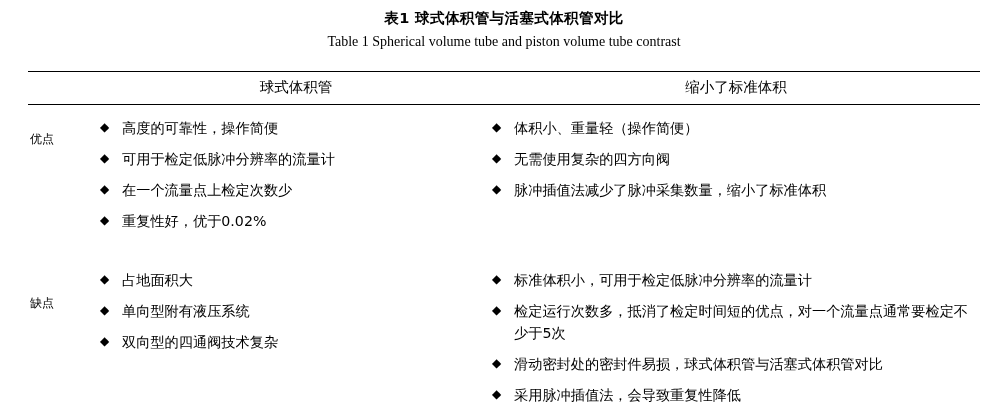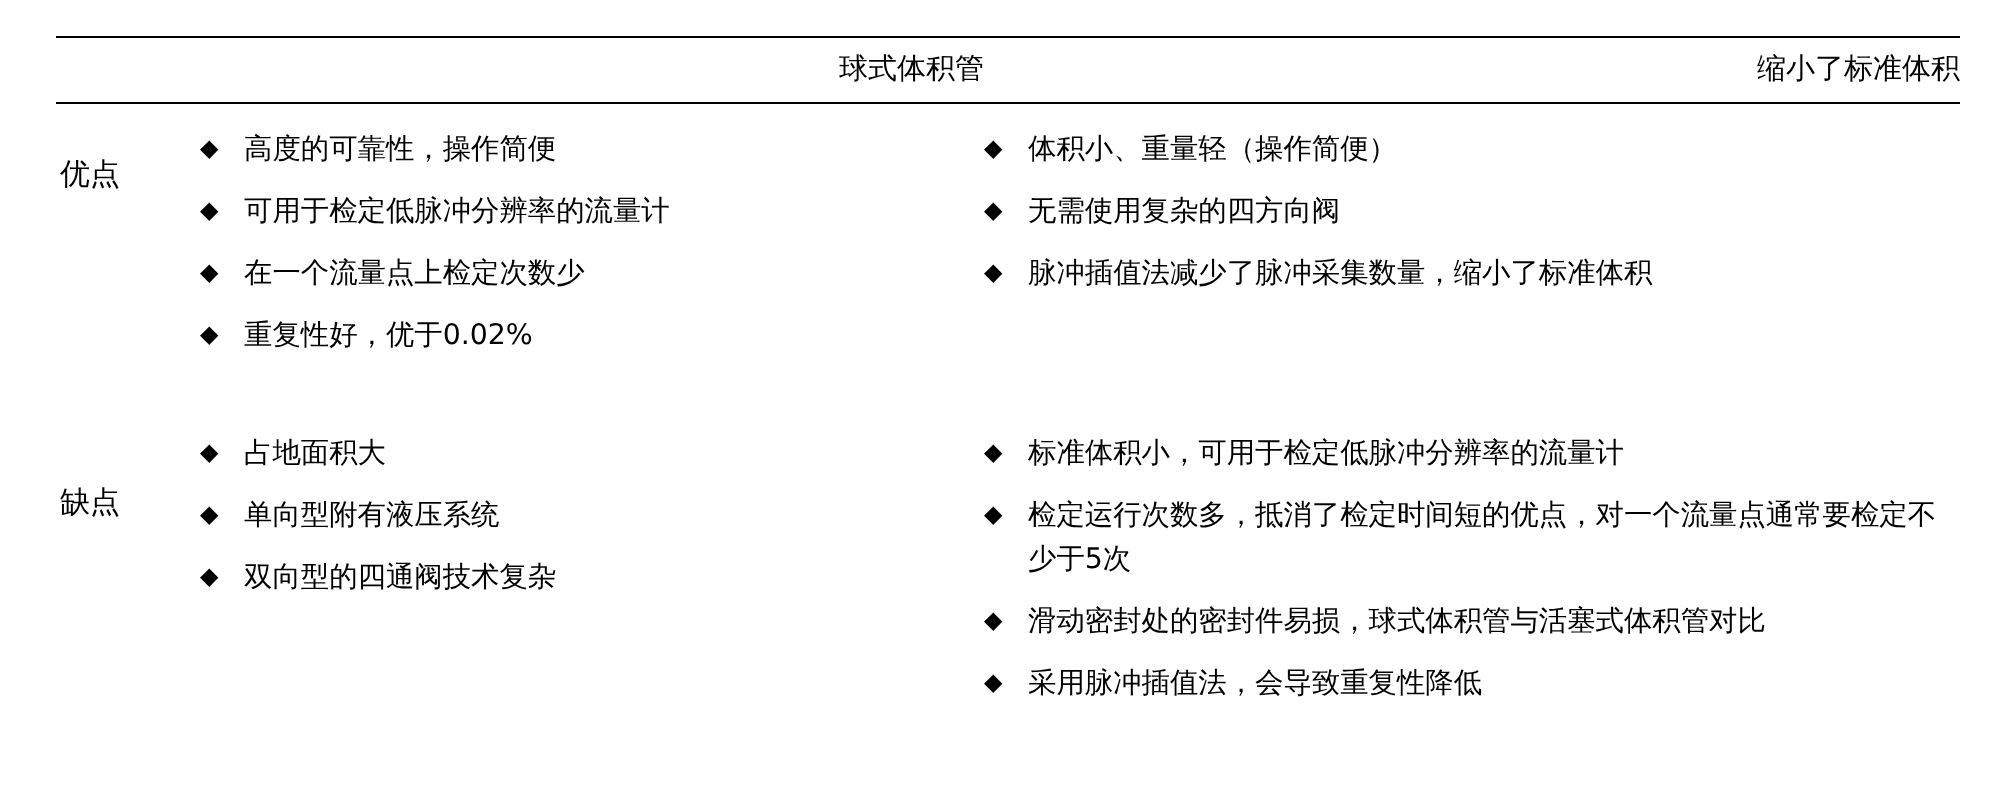--- a/index.html
+++ b/index.html
@@ -46,35 +46,35 @@
     table-layout: fixed;
   }
   .rule-top {
     border-top: 1.6px solid #000;
   }
   .rule-mid {
     border-top: 0.9px solid #000;
   }
   .hdr-row td {
     padding: 6px 0 7px 0;
-    text-align: right;
+    text-align: center;
     font-family: Liberation Serif, serif;
     font-size: 14.5px;
   }
   .col-label { width: 72px; }
   .col-a { width: 392px; }
   .col-b { width: 488px; }
 
   .body-row td {
     vertical-align: top;
     padding: 0;
   }
   .rowlabel {
     font-family: "DejaVu Sans", "Liberation Sans", sans-serif;
-    font-size: 15px;
+    font-size: 12px;
     padding-top: 26px !important;
     padding-left: 2px !important;
     white-space: nowrap;
   }
   .cellpad-pros { padding-top: 12px !important; }
   ul.items {
     list-style: none;
     margin: 0;
     padding: 0;
   }
@@ -93,20 +93,24 @@
     font-size: 12px;
     line-height: 1.75;
   }
   .spacer-row td { height: 26px; }
 </style>
 </head>
 <body>
 
 <div class="page">
 
+  <div class="caption">
+    <div class="caption-cn">表1  球式体积管与活塞式体积管对比</div>
+    <div class="caption-en">Table 1  Spherical volume tube and piston volume tube contrast</div>
+  </div>
 
   <table class="tbl">
     <colgroup>
       <col class="col-label">
       <col class="col-a">
       <col class="col-b">
     </colgroup>
     <tbody>
       <tr class="hdr-row">
         <td class="rule-top"></td>

